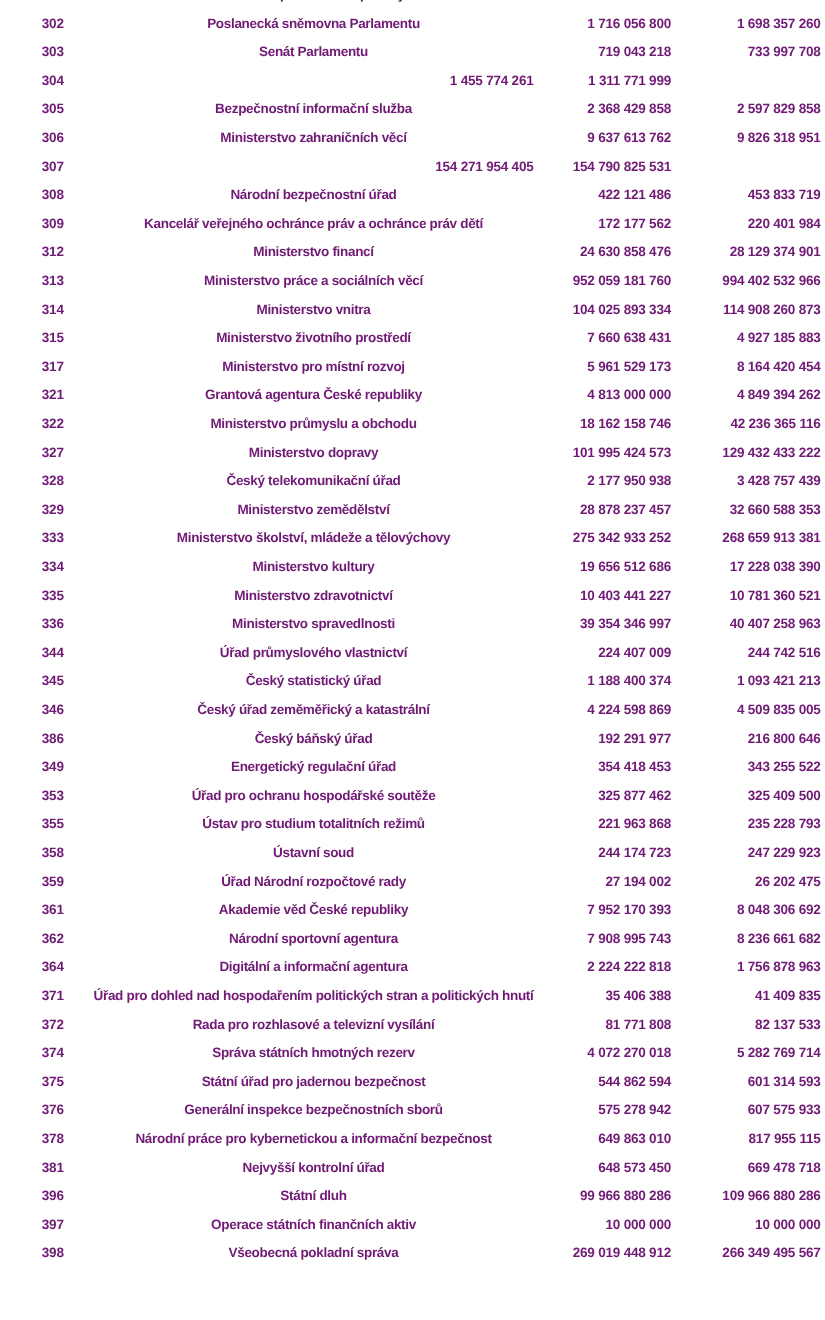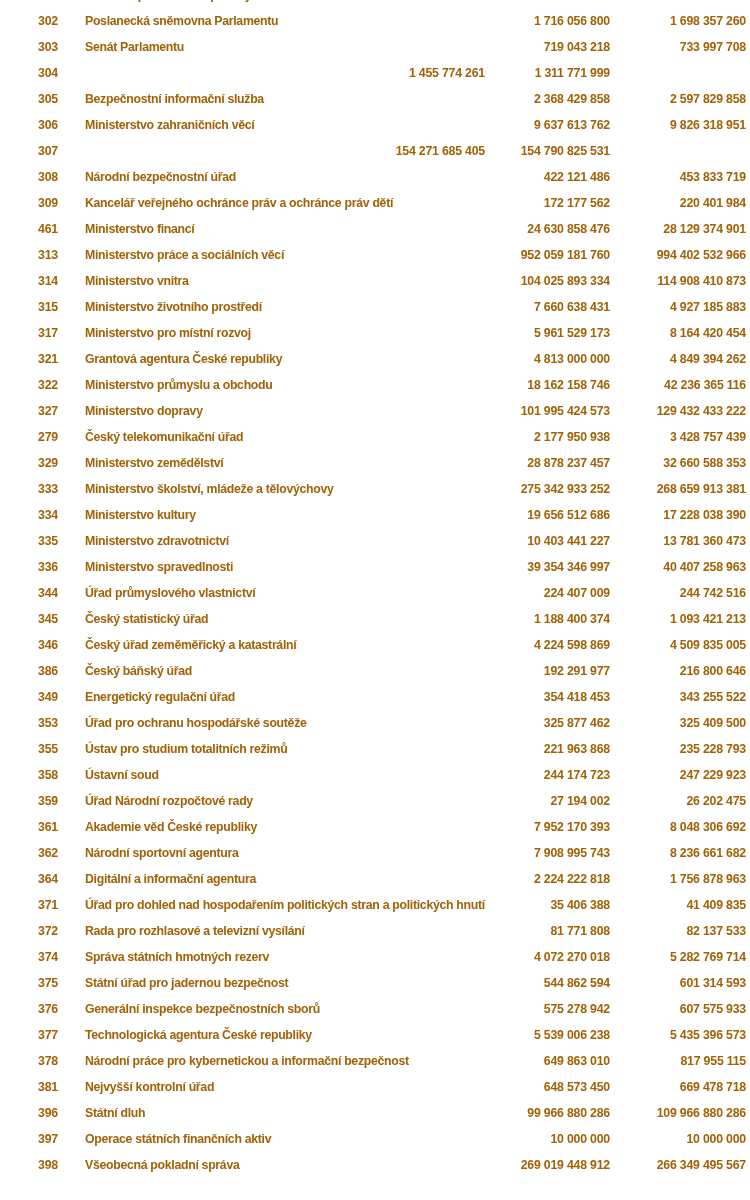--- a/index.html
+++ b/index.html
@@ -3,21 +3,21 @@
 <meta charset="utf-8">
 <style>
   html,body{margin:0;padding:0;background:#ffffff;}
   .page{
     position:relative;
     width:750px;height:1200px;
     background:#ffffff;
     overflow:hidden;
     font-family:"Liberation Sans",sans-serif;
     font-weight:bold;
-    color:#a16207;
+    color:#701a75;
   }
   .rows{
     position:absolute;
     top:-18px;left:0;width:750px;
   }
   .row{
     display:grid;
     grid-template-columns:38px 47px 1fr 125px 136px;
     height:26px;
     align-items:center;
@@ -27,20 +27,21 @@
   .spacer{}
   .chapter{
     font-size:12.3px;
     letter-spacing:-0.2px;
   }
   .name{
     font-size:12.3px;
     letter-spacing:-0.3px;
     white-space:nowrap;
     overflow:visible;
+    text-align:center;
   }
   .num{
     font-size:12.3px;
     letter-spacing:-0.2px;
     text-align:right;
     white-space:nowrap;
   }
 </style>
 </head>
 <body>
@@ -84,57 +85,57 @@
       <div class="row">
         <span class="spacer"></span>
         <span class="chapter">306</span>
         <span class="name">Ministerstvo zahraničních věcí</span>
         <span class="num">9 637 613 762</span>
         <span class="num">9 826 318 951</span>
       </div>
       <div class="row">
         <span class="spacer"></span>
         <span class="chapter">307</span>
-        <span class="num">154 271 685 405</span>
+        <span class="num">154 271 954 405</span>
         <span class="num">154 790 825 531</span>
       </div>
       <div class="row">
         <span class="spacer"></span>
         <span class="chapter">308</span>
         <span class="name">Národní bezpečnostní úřad</span>
         <span class="num">422 121 486</span>
         <span class="num">453 833 719</span>
       </div>
       <div class="row">
         <span class="spacer"></span>
         <span class="chapter">309</span>
         <span class="name">Kancelář veřejného ochránce práv a ochránce práv dětí</span>
         <span class="num">172 177 562</span>
         <span class="num">220 401 984</span>
       </div>
       <div class="row">
         <span class="spacer"></span>
-        <span class="chapter">461</span>
+        <span class="chapter">312</span>
         <span class="name">Ministerstvo financí</span>
         <span class="num">24 630 858 476</span>
         <span class="num">28 129 374 901</span>
       </div>
       <div class="row">
         <span class="spacer"></span>
         <span class="chapter">313</span>
         <span class="name">Ministerstvo práce a sociálních věcí</span>
         <span class="num">952 059 181 760</span>
         <span class="num">994 402 532 966</span>
       </div>
       <div class="row">
         <span class="spacer"></span>
         <span class="chapter">314</span>
         <span class="name">Ministerstvo vnitra</span>
         <span class="num">104 025 893 334</span>
-        <span class="num">114 908 410 873</span>
+        <span class="num">114 908 260 873</span>
       </div>
       <div class="row">
         <span class="spacer"></span>
         <span class="chapter">315</span>
         <span class="name">Ministerstvo životního prostředí</span>
         <span class="num">7 660 638 431</span>
         <span class="num">4 927 185 883</span>
       </div>
       <div class="row">
         <span class="spacer"></span>
@@ -159,21 +160,21 @@
       </div>
       <div class="row">
         <span class="spacer"></span>
         <span class="chapter">327</span>
         <span class="name">Ministerstvo dopravy</span>
         <span class="num">101 995 424 573</span>
         <span class="num">129 432 433 222</span>
       </div>
       <div class="row">
         <span class="spacer"></span>
-        <span class="chapter">279</span>
+        <span class="chapter">328</span>
         <span class="name">Český telekomunikační úřad</span>
         <span class="num">2 177 950 938</span>
         <span class="num">3 428 757 439</span>
       </div>
       <div class="row">
         <span class="spacer"></span>
         <span class="chapter">329</span>
         <span class="name">Ministerstvo zemědělství</span>
         <span class="num">28 878 237 457</span>
         <span class="num">32 660 588 353</span>
@@ -190,21 +191,21 @@
         <span class="chapter">334</span>
         <span class="name">Ministerstvo kultury</span>
         <span class="num">19 656 512 686</span>
         <span class="num">17 228 038 390</span>
       </div>
       <div class="row">
         <span class="spacer"></span>
         <span class="chapter">335</span>
         <span class="name">Ministerstvo zdravotnictví</span>
         <span class="num">10 403 441 227</span>
-        <span class="num">13 781 360 473</span>
+        <span class="num">10 781 360 521</span>
       </div>
       <div class="row">
         <span class="spacer"></span>
         <span class="chapter">336</span>
         <span class="name">Ministerstvo spravedlnosti</span>
         <span class="num">39 354 346 997</span>
         <span class="num">40 407 258 963</span>
       </div>
       <div class="row">
         <span class="spacer"></span>
@@ -320,27 +321,20 @@
       </div>
       <div class="row">
         <span class="spacer"></span>
         <span class="chapter">376</span>
         <span class="name">Generální inspekce bezpečnostních sborů</span>
         <span class="num">575 278 942</span>
         <span class="num">607 575 933</span>
       </div>
       <div class="row">
         <span class="spacer"></span>
-        <span class="chapter">377</span>
-        <span class="name">Technologická agentura České republiky</span>
-        <span class="num">5 539 006 238</span>
-        <span class="num">5 435 396 573</span>
-      </div>
-      <div class="row">
-        <span class="spacer"></span>
         <span class="chapter">378</span>
         <span class="name">Národní práce pro kybernetickou a informační bezpečnost</span>
         <span class="num">649 863 010</span>
         <span class="num">817 955 115</span>
       </div>
       <div class="row">
         <span class="spacer"></span>
         <span class="chapter">381</span>
         <span class="name">Nejvyšší kontrolní úřad</span>
         <span class="num">648 573 450</span>

